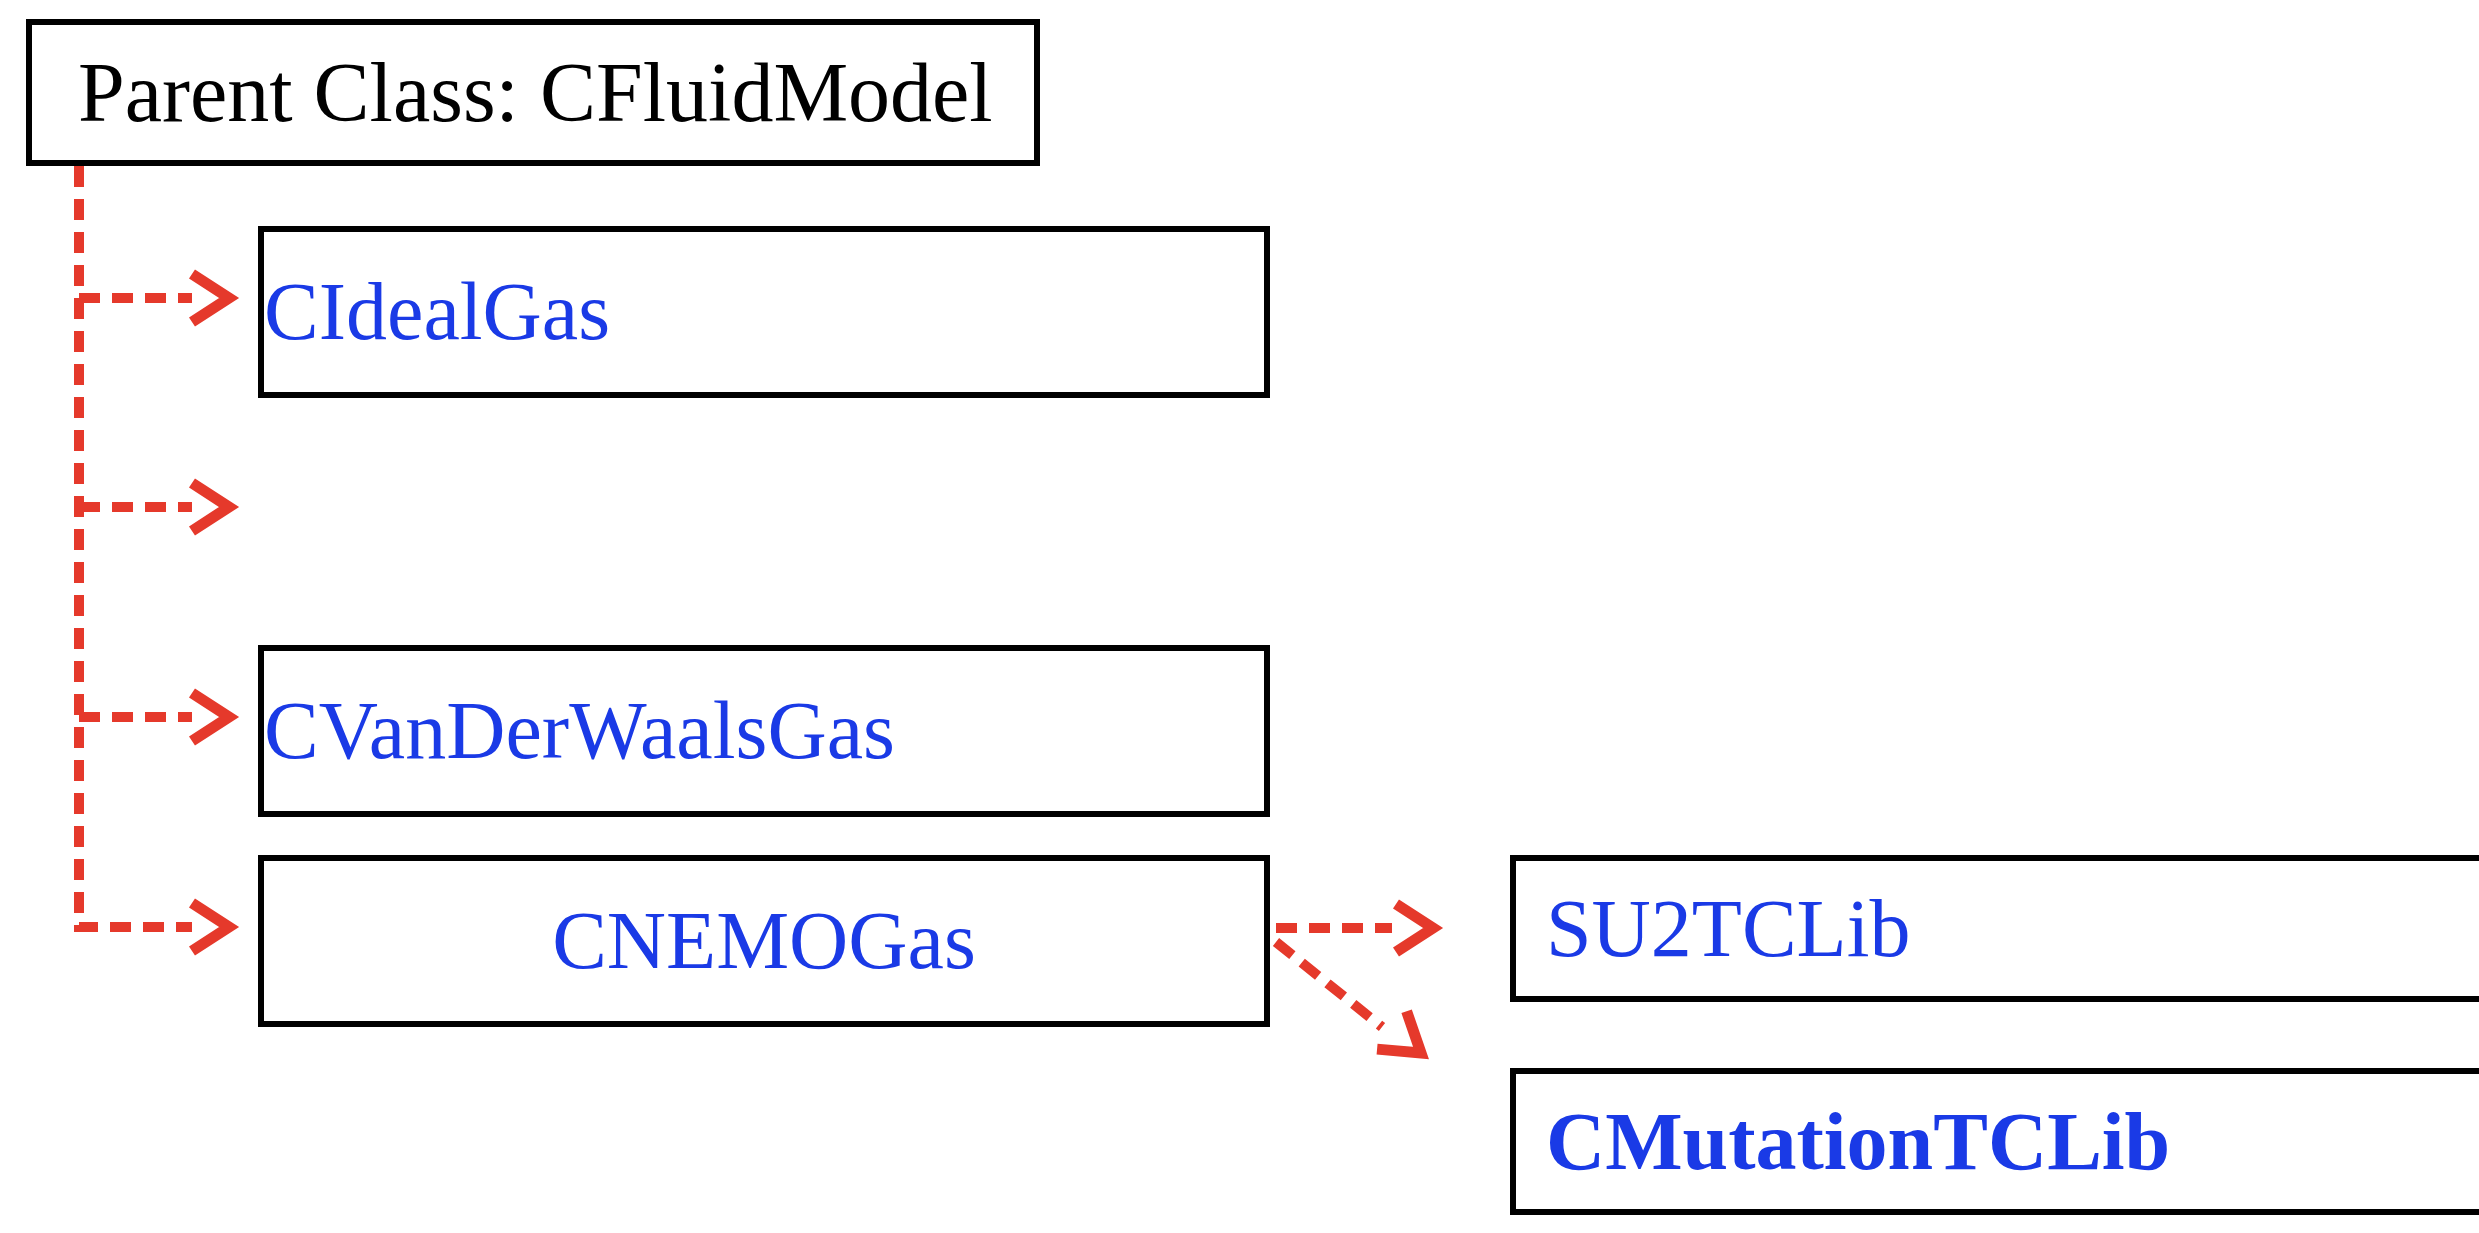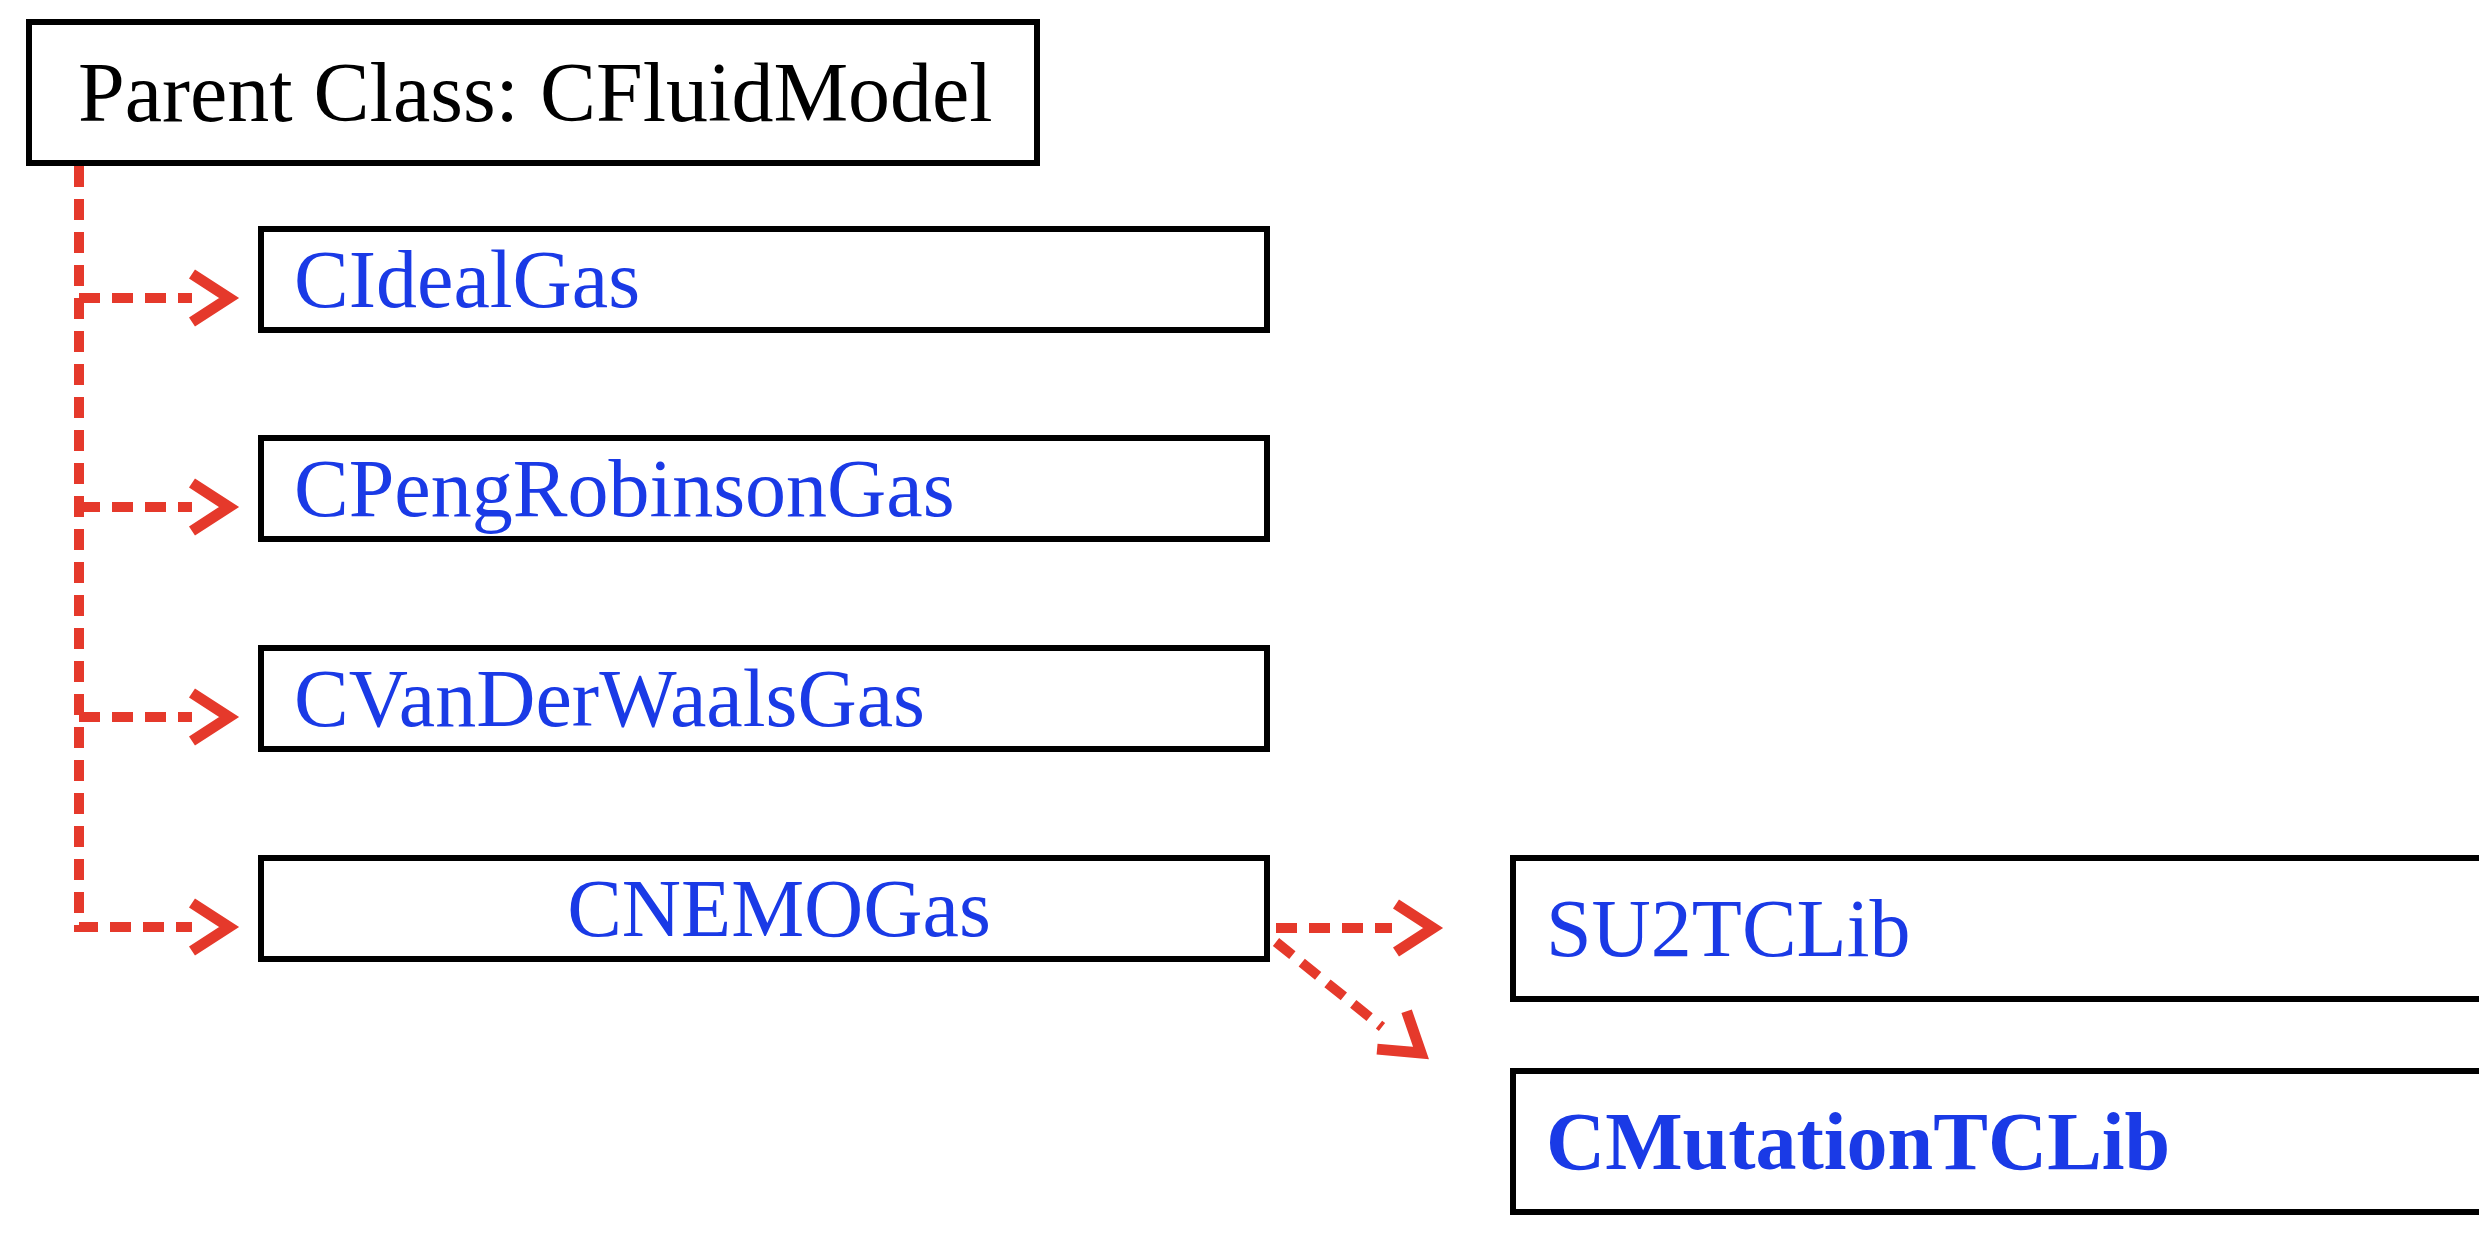--- a/index.html
+++ b/index.html
@@ -38,22 +38,21 @@
     width: 1014px; height: 147px;
     padding-left: 46px;
   }
   .parent-box .label {
     color: var(--parent-text);
     font-size: 84px;
     white-space: nowrap;
   }
   .child-box {
     left: 258px;
-    width: 1012px; height: 107px;
-    padding-left: 30px;
+    width: 1012px; height: 172px;
   }
   .child-box .label, .lib-box .label {
     color: var(--child-text);
     font-size: 82px;
     white-space: nowrap;
   }
   .lib-box {
     left: 1510px;
     width: 1010px; height: 147px;
     padding-left: 30px;
@@ -104,23 +103,20 @@
   </svg>
 
   <div class="class-box parent-box">
     <span class="label">Parent Class: CFluidModel</span>
   </div>
 
   <div class="class-box child-box box-cidealgas">
     <span class="label">CIdealGas</span>
   </div>
 
-  <div class="class-box child-box box-cpengrobinsongas">
-    <span class="label">CPengRobinsonGas</span>
-  </div>
 
   <div class="class-box child-box box-cvanderwaalsgas">
     <span class="label">CVanDerWaalsGas</span>
   </div>
 
   <div class="class-box child-box box-cnemogas">
     <span class="label">CNEMOGas</span>
   </div>
 
   <div class="class-box lib-box box-su2tclib">

